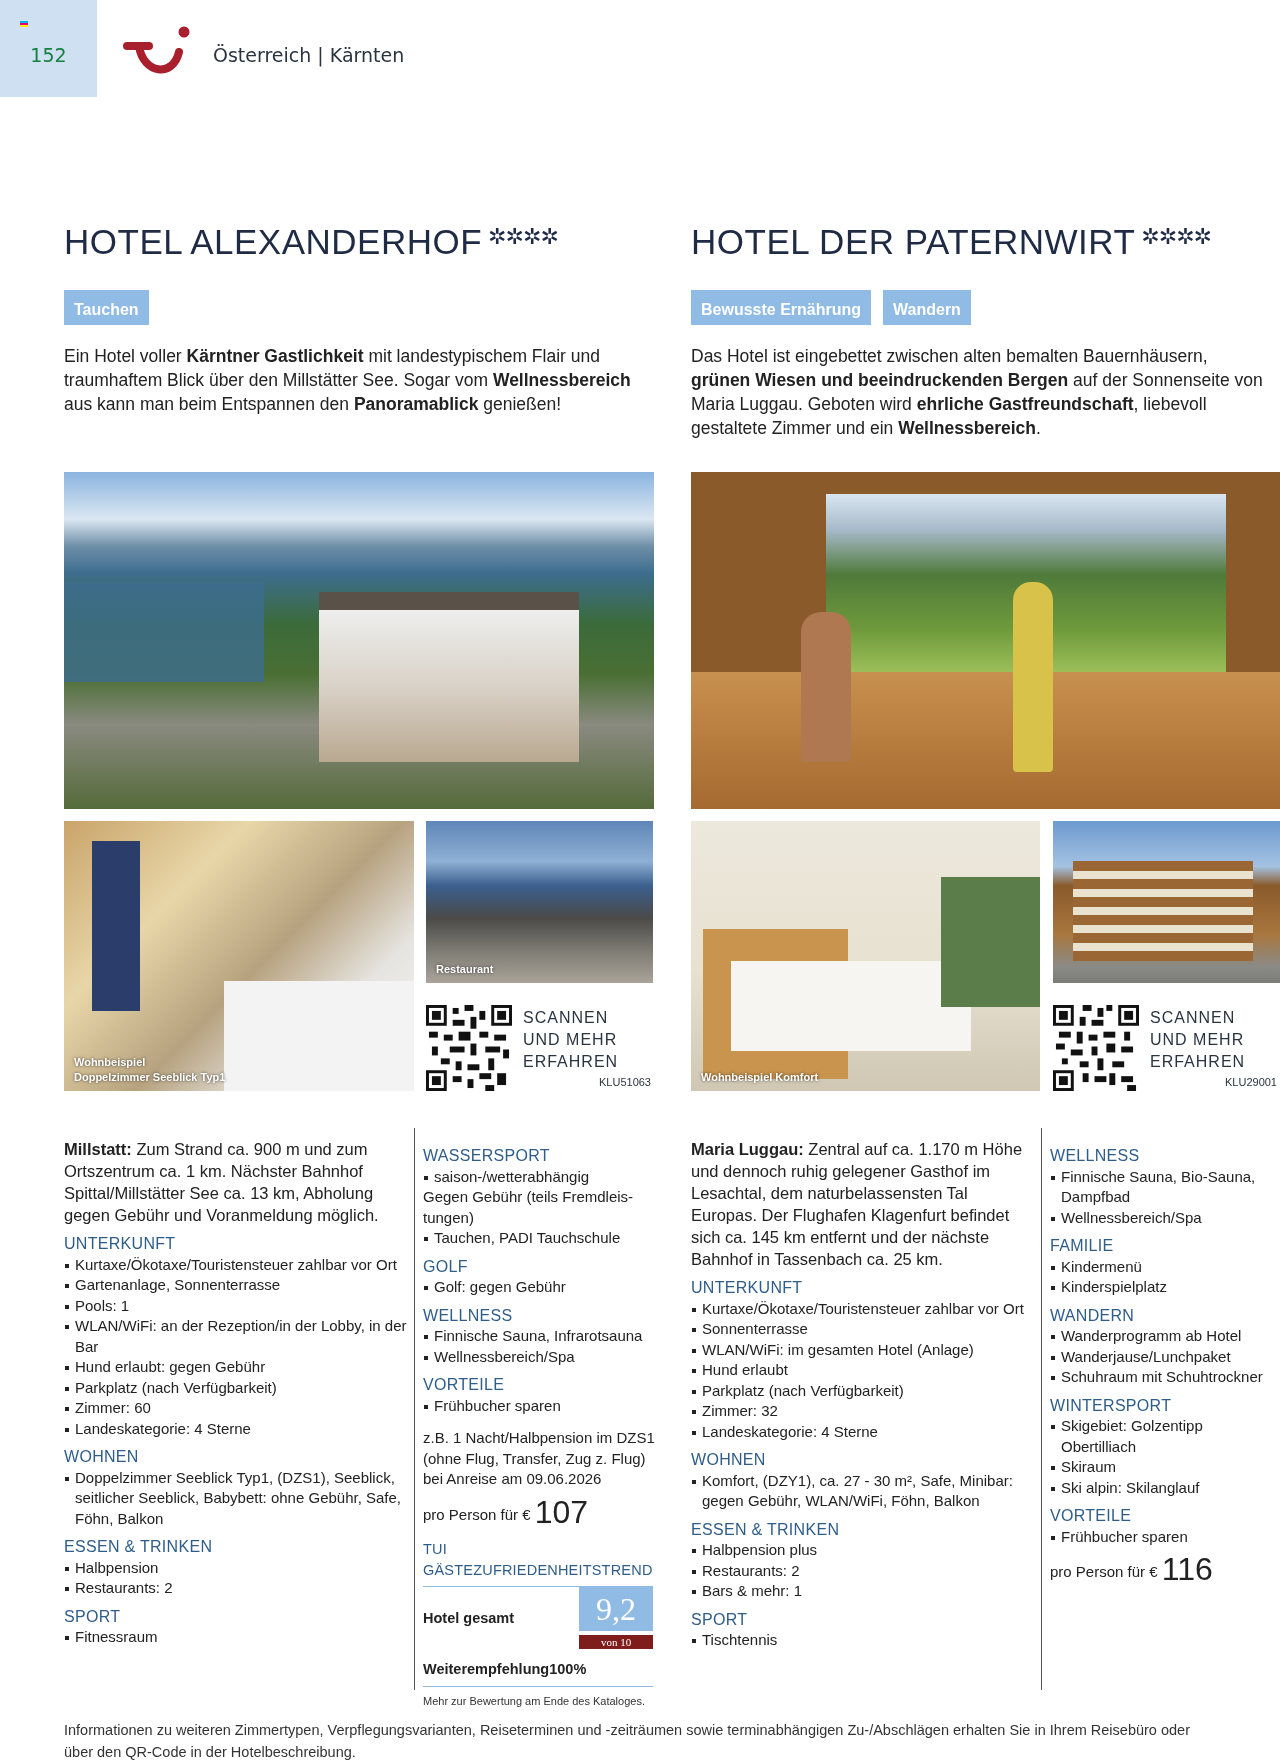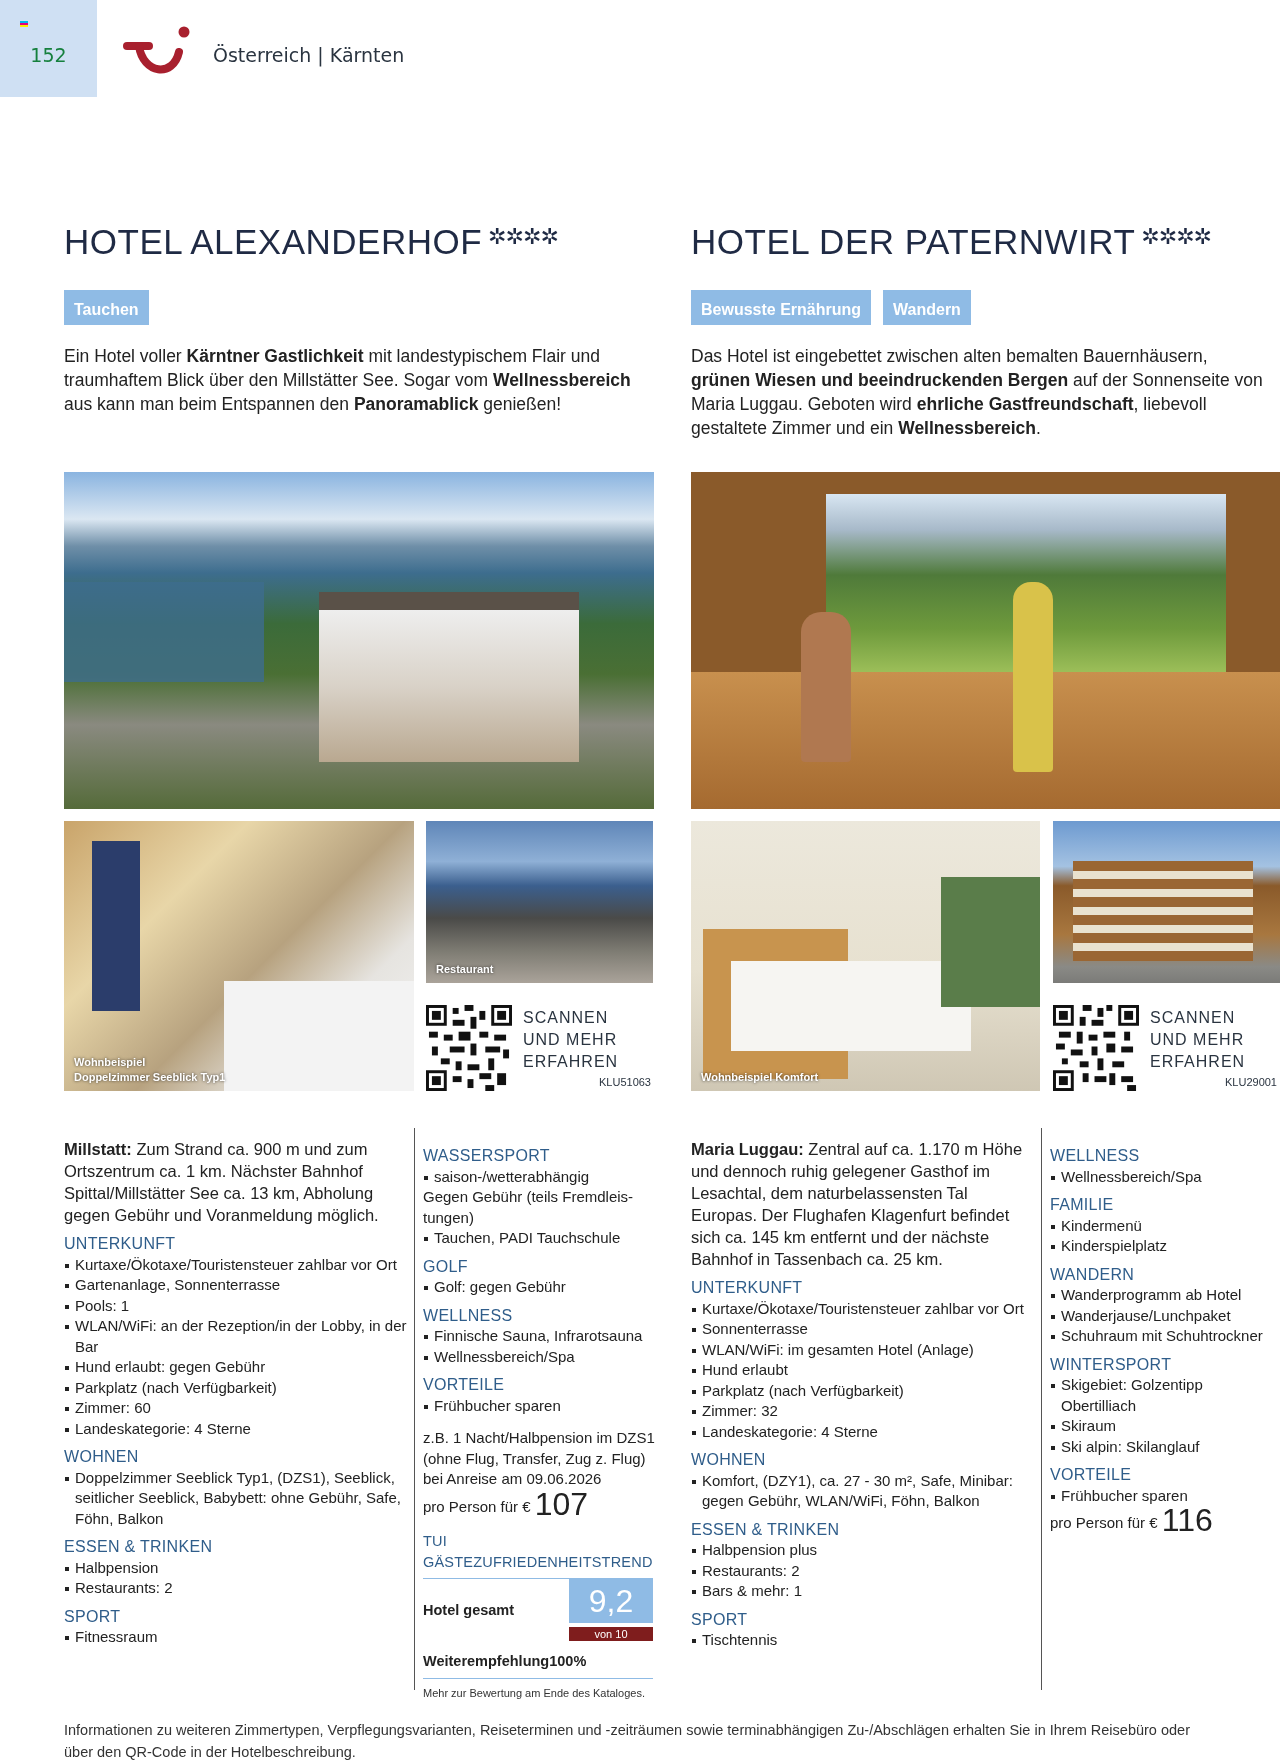--- a/index.html
+++ b/index.html
@@ -33,28 +33,28 @@
   .col .lead { font-size: 16.5px; line-height: 22px; margin-bottom: 6px; }
   .col .lead b { font-weight: bold; }
   .col h4 { font-weight: normal; font-size: 16px; color: #2f5d8a; margin-top: 8px; letter-spacing: 0.3px; }
   .col ul { list-style: none; }
   .col li { padding-left: 11px; position: relative; }
   .col li::before { content: ""; position: absolute; left: 1px; top: 9px; width: 4px; height: 4px; background: #222; }
   .col .plain { margin: 0; }
   .divider { position: absolute; width: 1px; background: #555; }
 
   .offer { margin-top: 12px; font-size: 15px; line-height: 20.5px; }
-  .price-line { margin-top: 4px; font-size: 15px; }
+  .price-line { margin-top: 12px; font-size: 15px; }
   .price-line .big { font-size: 32px; vertical-align: -3px; }
 
   .trend { margin-top: 14px; width: 230px; }
   .trend-title { font-size: 14.5px; color: #2f5d8a; letter-spacing: 0.2px; padding-bottom: 6px; border-bottom: 1px solid #8fbbe5; }
   .trend-row { display: flex; justify-content: space-between; align-items: center; }
   .trend-label { font-weight: bold; font-size: 14.5px; }
-  .score-box { width: 84px; }
+  .score-box { width: 74px; font-family: Liberation Serif, serif; }
   .score { background: #8fbbe5; color: #fff; font-size: 32px; text-align: center; height: 44px; line-height: 44px; }
   .score-of { background: #7f1d1d; color: #fff; font-size: 11px; text-align: center; margin-top: 4px; height: 14px; line-height: 14px; }
   .rec-row { display: flex; font-weight: bold; font-size: 14.5px; padding: 10px 0 6px; border-bottom: 1px solid #8fbbe5; }
   .trend-note { font-size: 11px; margin-top: 4px; color: #333; }
 
   .footer-note { position: absolute; left: 64px; top: 1719px; font-size: 14.5px; line-height: 22px; color: #333; width: 1150px; font-family: "Liberation Sans", sans-serif; }
 </style>
 </head>
 <body>
 
@@ -309,20 +309,21 @@
     </ul>
     <h4>SPORT</h4>
     <ul>
       <li>Tischtennis</li>
     </ul>
   </div>
 <div class="divider" style="left:1041px;top:1128px;height:562px"></div>
 <div class="col" style="left:1050px;top:1138px;width:230px" id="col1b">
     <h4>WELLNESS</h4>
     <ul>
+      <li>Finnische Sauna, Bio-Sauna, Dampfbad</li>
       <li>Wellnessbereich/Spa</li>
     </ul>
     <h4>FAMILIE</h4>
     <ul>
       <li>Kindermenü</li>
       <li>Kinderspielplatz</li>
     </ul>
     <h4>WANDERN</h4>
     <ul>
       <li>Wanderprogramm ab Hotel</li>

